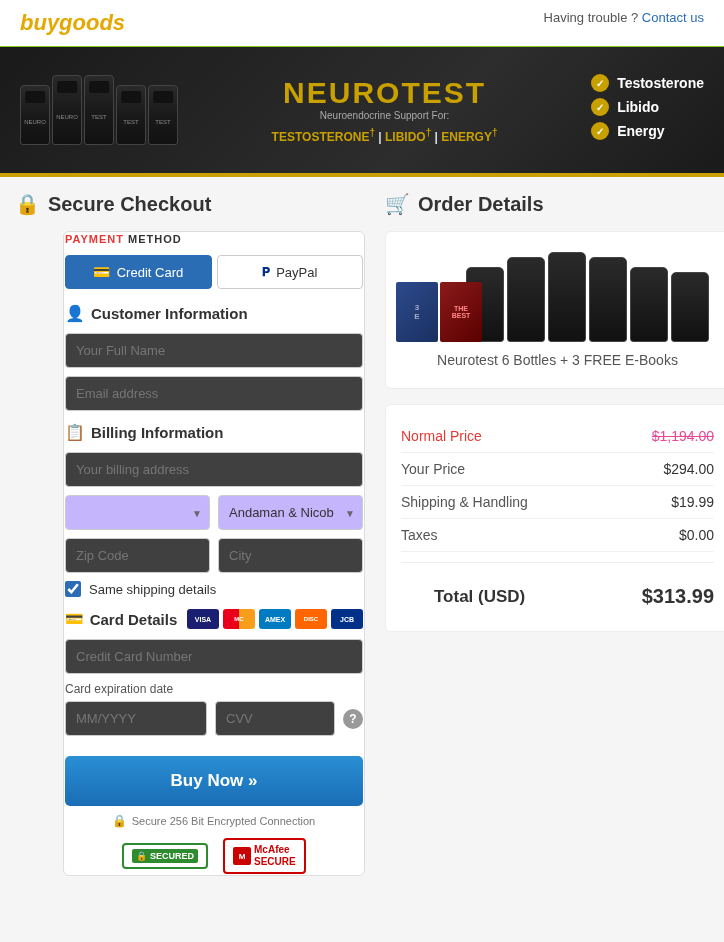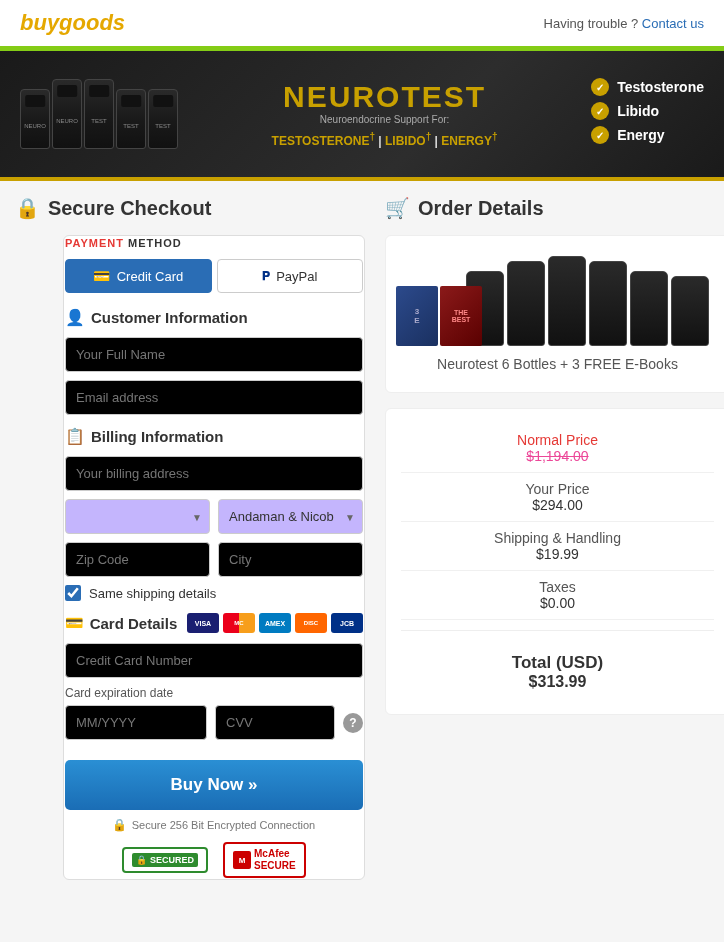--- a/index.html
+++ b/index.html
@@ -1,19 +1,19 @@
 <!DOCTYPE html>
 <html><head>
   <meta charset="utf-8">
   <style>
     * { box-sizing: border-box; margin: 0; padding: 0; }
     body { font-family: Arial, sans-serif; background: #f5f5f5; font-size: 14px; color: #333; width: 724px; }
 
     
-    .header { background: #fff; padding: 10px 20px; display: flex; justify-content: space-between; align-items: center; border-bottom: 5px solid #84cc16; }
+    .header { background: #fff; padding: 10px 20px; display: flex; justify-content: space-between; align-items: flex-start; border-bottom: 1px solid #84cc16; }
     .logo { font-size: 22px; font-weight: bold; color: #2a6db5; font-style: italic; }
     .logo span { color: #e5a800; }
     .header-right { font-size: 13px; color: #555; }
     .header-right a { color: #2a6db5; text-decoration: none; }
 
     
     .banner { background: linear-gradient(135deg, #1a1a1a 0%, #2d2d2d 60%, #1a1a1a 100%); display: flex; align-items: center; padding: 10px 20px; gap: 20px; border-bottom: 4px solid #c8a000; height: 130px; }
     .banner-bottles { display: flex; align-items: flex-end; gap: 2px; flex-shrink: 0; }
     .bottle { width: 30px; height: 60px; background: linear-gradient(180deg, #2a2a2a 0%, #1a1a1a 50%, #111 100%); border-radius: 4px 4px 3px 3px; border: 1px solid #444; position: relative; display: flex; align-items: center; justify-content: center; }
     .bottle::before { content: ''; position: absolute; top: 5px; left: 50%; transform: translateX(-50%); width: 70%; height: 12px; background: #111; border-radius: 2px; }
@@ -43,21 +43,21 @@
     .payment-method-label span { color: #333; }
     .payment-tabs { display: flex; gap: 5px; margin-bottom: 15px; }
     .pay-tab { flex: 1; padding: 8px; border: 1px solid #ccc; border-radius: 4px; cursor: pointer; display: flex; align-items: center; justify-content: center; gap: 6px; font-size: 13px; background: #fff; }
     .pay-tab.active { background: #2a6db5; color: #fff; border-color: #2a6db5; }
     .pay-tab .tab-icon { font-size: 14px; }
 
     .form-section-title { display: flex; align-items: center; gap: 6px; font-size: 15px; font-weight: bold; color: #333; margin-bottom: 10px; margin-top: 12px; }
     .form-section-title .icon { font-size: 16px; color: #555; }
 
     .form-row { display: flex; gap: 8px; margin-bottom: 8px; }
-    .form-input { width: 100%; padding: 9px 10px; border: 1px solid #ccc; border-radius: 4px; font-size: 13px; color: #999; background: #000000; }
+    .form-input { width: 100%; padding: 9px 10px; border: 1px solid #ccc; border-radius: 4px; font-size: 13px; color: #999; background: #404040; }
     .form-input.half { flex: 1; }
 
     .select-wrapper { position: relative; flex: 1; }
     .select-wrapper select { width: 100%; padding: 9px 28px 9px 10px; border: 1px solid #ccc; border-radius: 4px; font-size: 13px; color: #333; background: #c4b5fd; appearance: none; }
     .select-wrapper::after { content: '▼'; position: absolute; right: 8px; top: 50%; transform: translateY(-50%); font-size: 10px; color: #666; pointer-events: none; }
 
     .country-select { flex: 0 0 calc(50% - 4px); }
 
     .checkbox-row { display: flex; align-items: center; gap: 8px; margin-bottom: 12px; margin-top: 4px; }
     .checkbox-row input[type=checkbox] { width: 16px; height: 16px; accent-color: #2a6db5; }
@@ -91,29 +91,29 @@
 
     
     .right-panel { flex: 1; }
     .order-title { display: flex; align-items: center; gap: 8px; margin-bottom: 15px; }
     .order-title h2 { font-size: 20px; font-weight: bold; color: #333; }
     .cart-icon { font-size: 20px; }
 
     .product-image-area { background: #fff; border: 1px solid #eee; border-radius: 6px; padding: 20px; text-align: center; margin-bottom: 15px; }
 
     .price-table { background: #fff; border: 1px solid #eee; border-radius: 6px; padding: 15px; }
-    .price-row { display: flex; justify-content: flex-start; align-items: center; padding: 8px 0; border-bottom: 1px solid #f0f0f0; flex-direction: column; }
+    .price-row { display: flex; justify-content: space-between; align-items: center; padding: 8px 0; border-bottom: 1px solid #f0f0f0; }
     .price-row:last-child { border-bottom: none; }
     .price-label { color: #555; font-size: 14px; }
     .price-label.red { color: #e53935; }
     .price-value { font-size: 14px; color: #333; }
     .price-value.strikethrough { text-decoration: line-through; color: #ec4899; }
-    .price-row.total { padding-top: 12px; }
+    .price-row.total { padding-top: 12px; margin-left: 33px; }
     .price-row.total .price-label { font-size: 17px; font-weight: bold; color: #333; }
-    .price-row.total .price-value { font-size: 16px; font-weight: bold; color: #333; }
+    .price-row.total .price-value { font-size: 20px; font-weight: bold; color: #333; }
 
     .divider { border: none; border-top: 1px solid #eee; margin: 10px 0; }
   </style>
 </head>
 <body>
 
 <div class="header">
   <div class="logo">
     <span>buygoods</span>
   </div>

